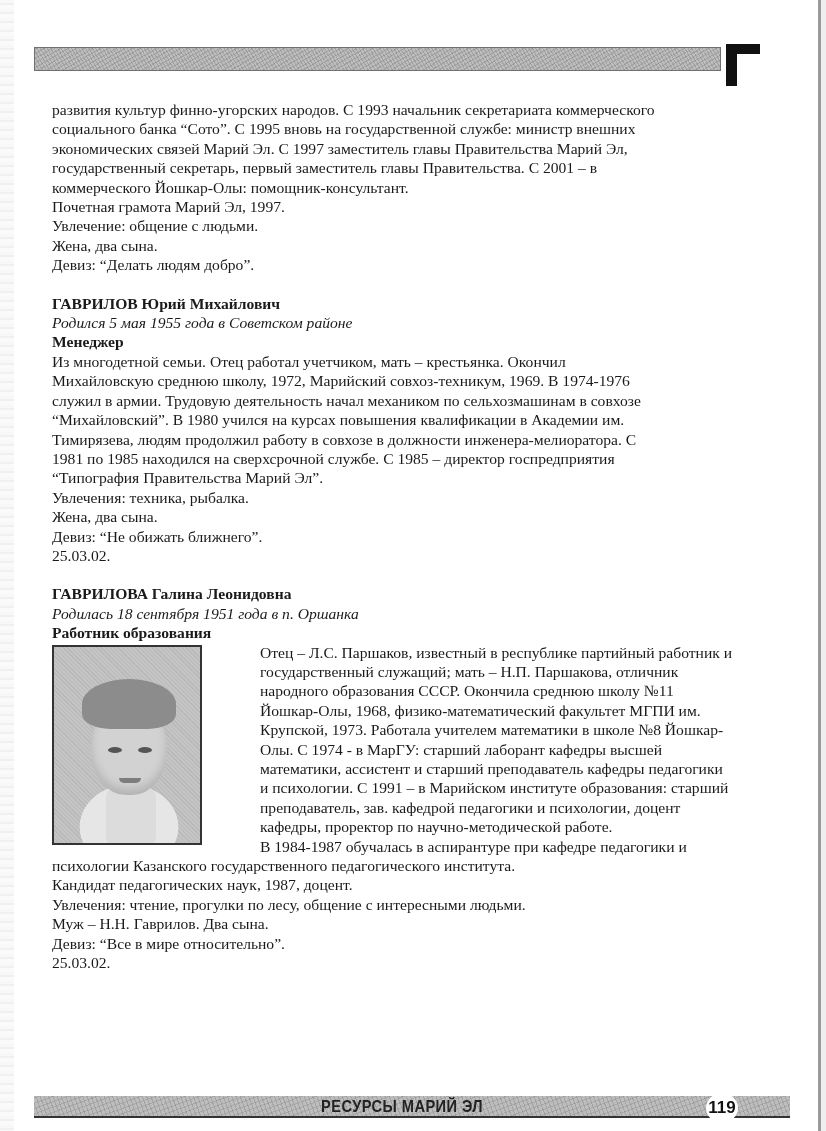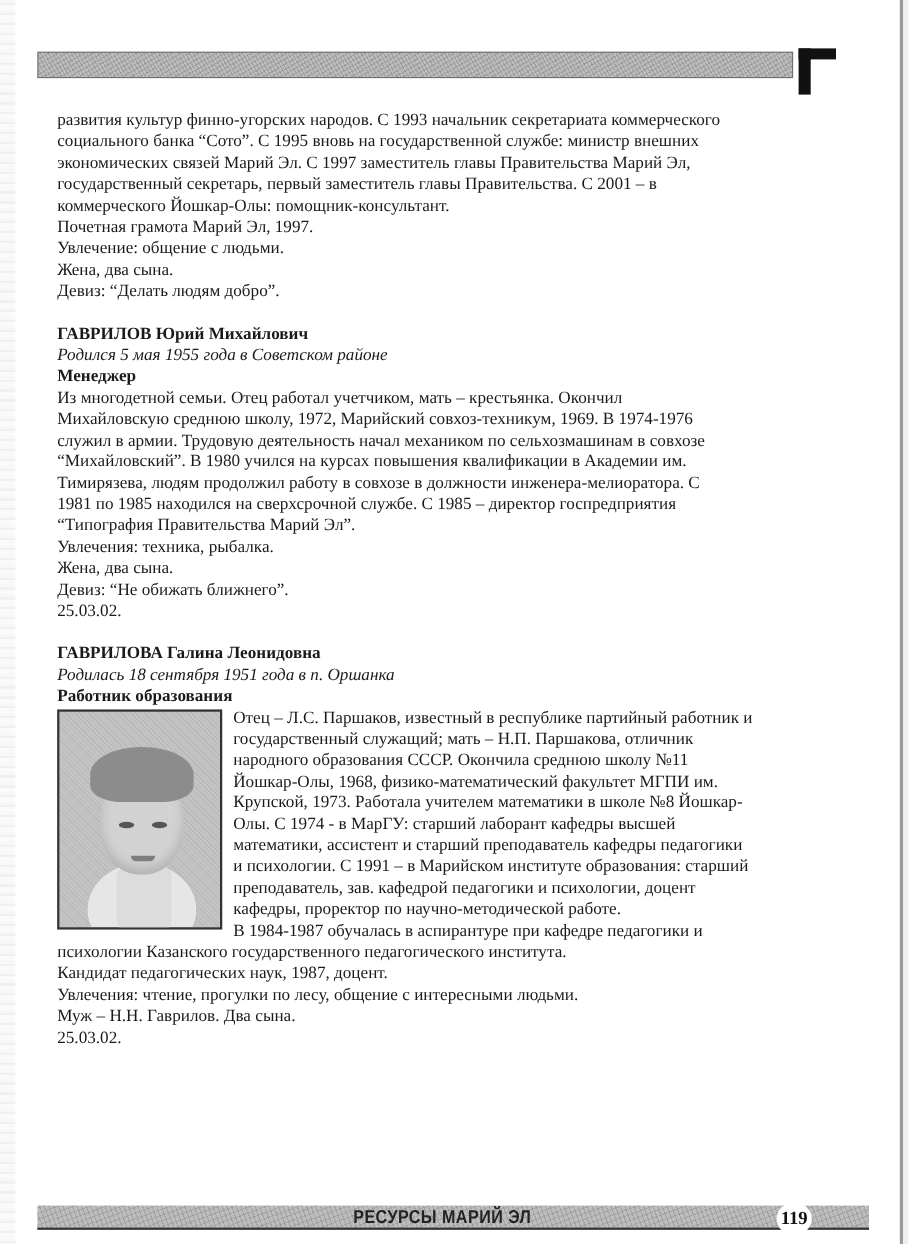--- a/index.html
+++ b/index.html
@@ -68,20 +68,21 @@
       line-height: 19.4px;
     }
     .line { white-space: nowrap; display: block; }
     .gap { height: 19px; }
     .name { font-weight: bold; }
     .born { font-style: italic; }
     .profession { font-weight: bold; }
 
     .gal-block {
       position: relative;
+      padding-left: 48px;
     }
     .photo {
       position: absolute;
       left: 0; top: 2px;
       width: 150px; height: 200px;
       border: 2px solid #333;
       box-sizing: border-box;
       background:
         radial-gradient(ellipse 40px 50px at 75px 100px, #d9d9d9 0 60%, transparent 61%),
         radial-gradient(ellipse 60px 45px at 75px 70px, #8a8a8a 0 60%, transparent 61%),
@@ -138,21 +139,21 @@
       color: #222;
       text-align: center;
       transform: scaleX(0.86);
     }
     .page-number {
       position: absolute;
       left: 706px; top: 1093px;
       width: 32px; height: 30px;
       background: #ffffff;
       border-radius: 50%;
-      font-family: Liberation Serif, serif;
+      font-family: Liberation Sans, sans-serif;
       font-weight: bold;
       font-size: 17px;
       line-height: 30px;
       text-align: center;
       color: #111;
     }
   </style>
 </head>
 <body>
 
@@ -227,19 +228,20 @@
         <span class="line">преподаватель, зав. кафедрой педагогики и психологии, доцент</span>
         <span class="line">кафедры, проректор по научно-методической работе.</span>
         <span class="line">В 1984-1987 обучалась в аспирантуре при  кафедре педагогики и</span>
       </div>
     </div>
 
     <span class="line">психологии Казанского государственного педагогического института.</span>
     <span class="line">Кандидат педагогических наук, 1987, доцент.</span>
     <span class="line">Увлечения: чтение, прогулки по лесу, общение с интересными людьми.</span>
     <span class="line">Муж – Н.Н. Гаврилов. Два сына.</span>
+    <span class="line">Девиз: “Все в мире относительно”.</span>
     <span class="line">25.03.02.</span>
   </div>
 </div>
 
 <div class="footer-band"></div>
 <div class="footer-title">РЕСУРСЫ МАРИЙ ЭЛ</div>
 <div class="page-number">119</div>
 
 </body></html>

